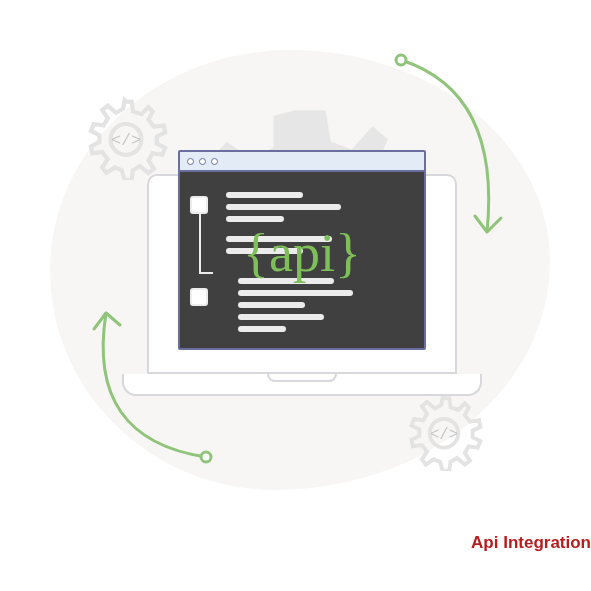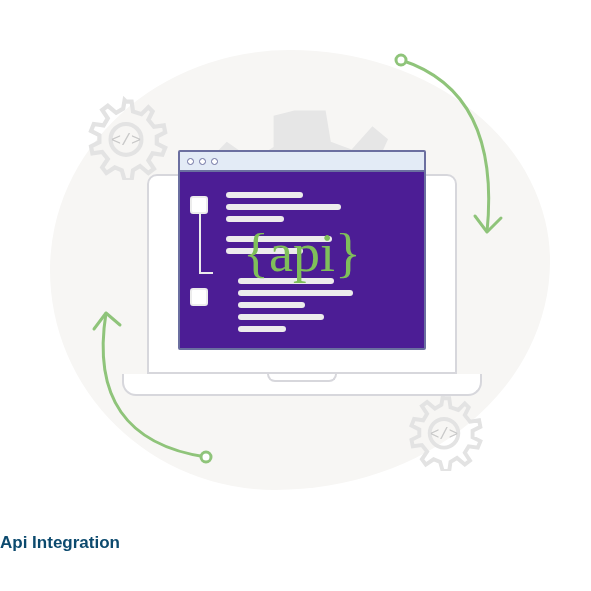--- a/index.html
+++ b/index.html
@@ -80,21 +80,21 @@
     background: #fff;
   }
 
   
   .browser {
     position: absolute;
     left: 178px;
     top: 150px;
     width: 248px;
     height: 200px;
-    background: #4c1d95;
+    background: #404040;
     border: 2px solid #6b6fa0;
     border-radius: 2px;
     box-shadow: inset 0 0 0 1px rgba(0,0,0,0);
   }
   .browser-bar {
     height: 20px;
     background: #e3ebf6;
     border-bottom: 2px solid #6b6fa0;
     display: flex;
     align-items: center;
@@ -150,24 +150,24 @@
     position: absolute;
     background: #ececec;
   }
 
   
   .caption {
     position: absolute;
     left: 0;
     right: 0;
     bottom: 38px;
-    text-align: left;
+    text-align: right;
     font-size: 17px;
     font-weight: 600;
-    color: #0c4a6e;
+    color: #b91c1c;
   }
 </style>
 </head>
 <body>
 
 <div class="stage">
 
   <div class="blob"></div>
 
   <div class="gear gear-large">

